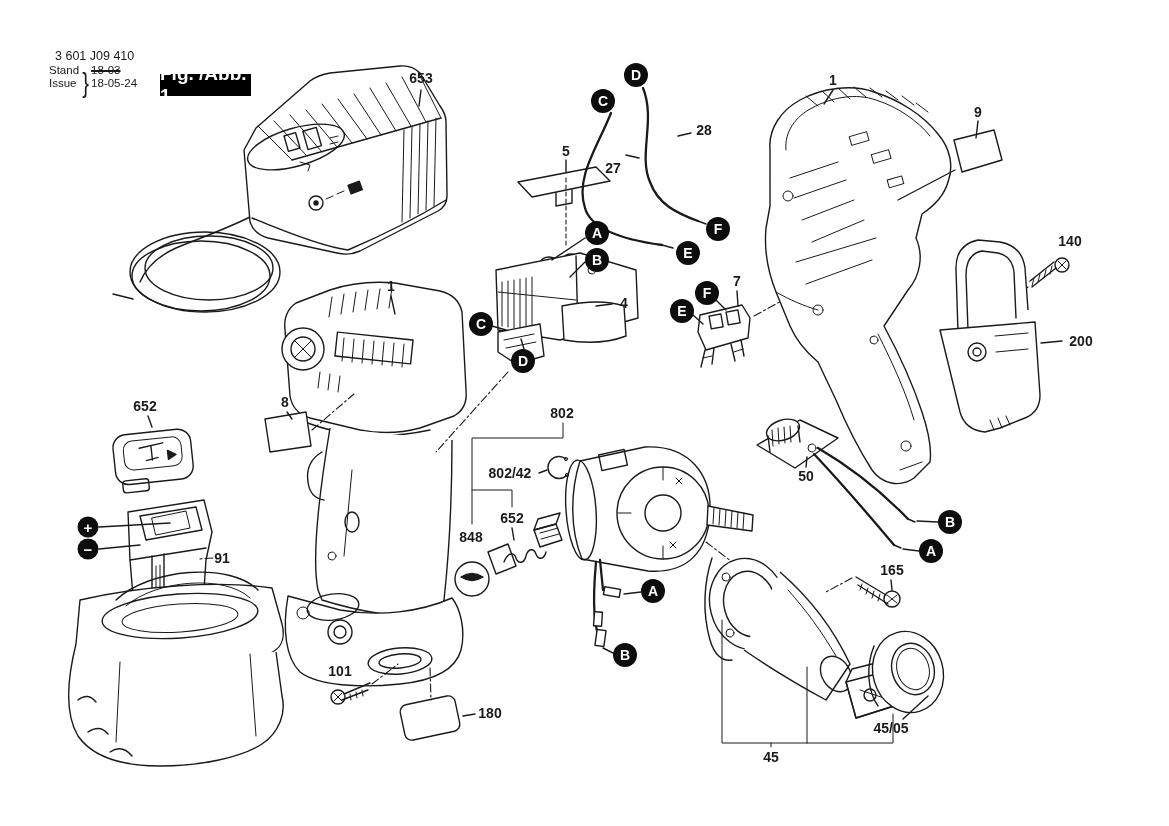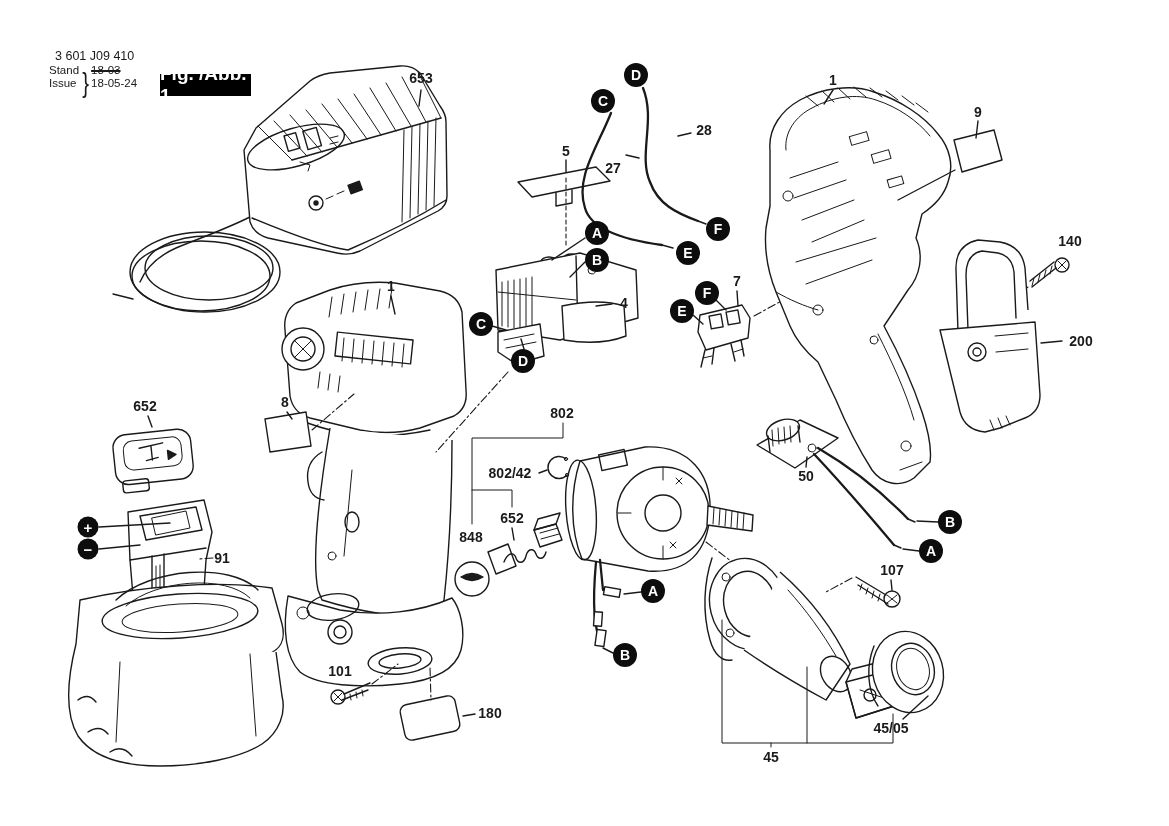--- a/index.html
+++ b/index.html
@@ -439,21 +439,21 @@
   <div class="plabel" style="left:1070px;top:241px">140</div>
   <div class="plabel" style="left:1081px;top:341px">200</div>
   <div class="plabel" style="left:145px;top:406px">652</div>
   <div class="plabel" style="left:285px;top:402px">8</div>
   <div class="plabel" style="left:222px;top:558px">91</div>
   <div class="plabel" style="left:562px;top:413px">802</div>
   <div class="plabel" style="left:510px;top:473px">802/42</div>
   <div class="plabel" style="left:471px;top:537px">848</div>
   <div class="plabel" style="left:512px;top:518px">652</div>
   <div class="plabel" style="left:806px;top:476px">50</div>
-  <div class="plabel" style="left:892px;top:570px">107</div>
+  <div class="plabel" style="left:892px;top:570px">165</div>
   <div class="plabel" style="left:891px;top:728px">45/05</div>
   <div class="plabel" style="left:771px;top:757px">45</div>
   <div class="plabel" style="left:340px;top:671px">101</div>
   <div class="plabel" style="left:490px;top:713px">180</div>
 
   <div class="ccall" style="left:636px;top:75px">D</div>
   <div class="ccall" style="left:603px;top:101px">C</div>
   <div class="ccall" style="left:718px;top:229px">F</div>
   <div class="ccall" style="left:688px;top:253px">E</div>
   <div class="ccall" style="left:597px;top:233px">A</div>

